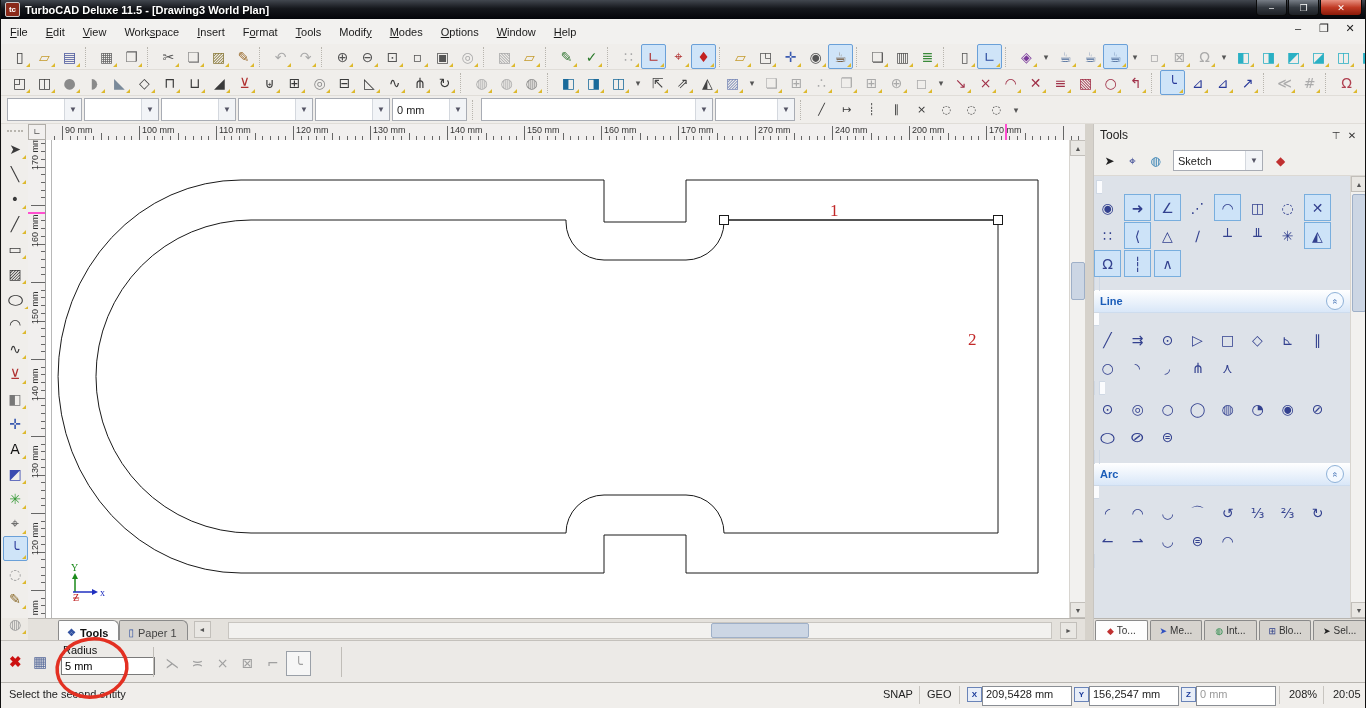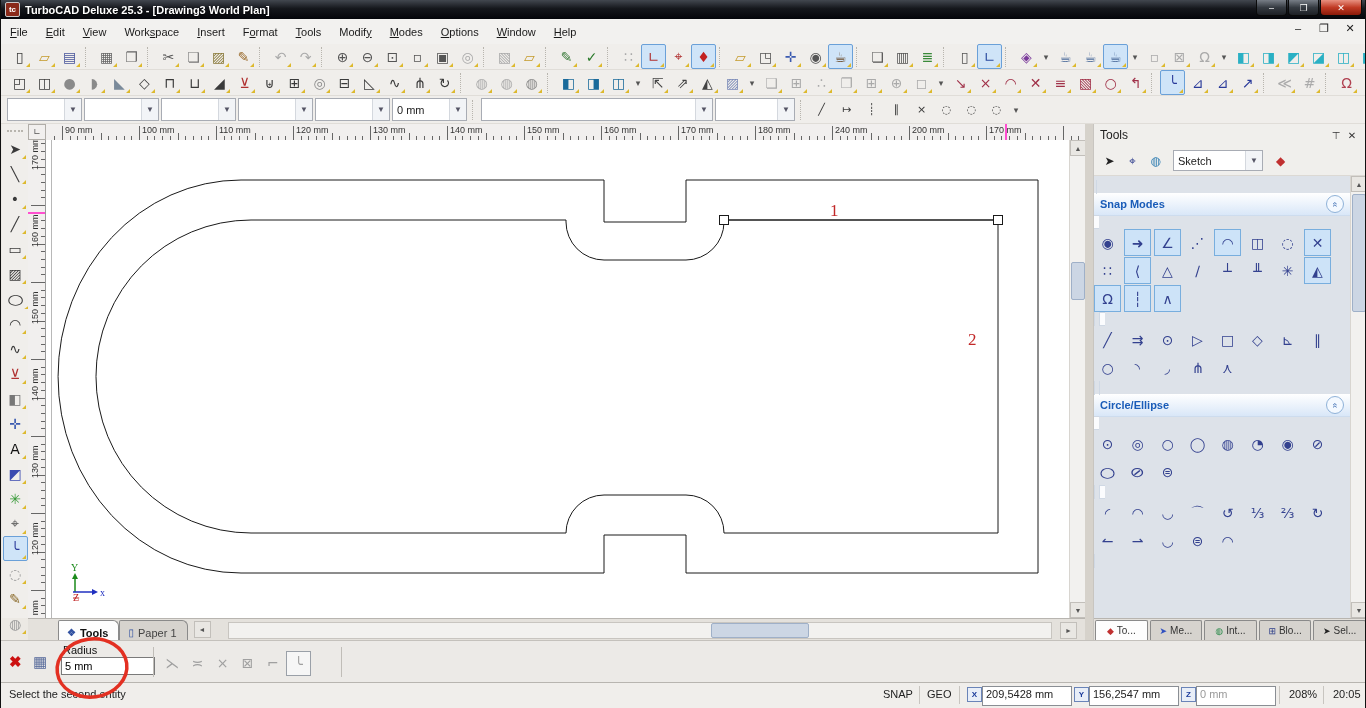--- a/index.html
+++ b/index.html
@@ -120,21 +120,21 @@
   
   svg text{font-family:"Liberation Serif",serif;}
 </style>
 </head>
 <body>
 
 <div id="app">
 
   <div class="titlebar">
     <span class="appicon">tc</span>
-    <span class="title">TurboCAD Deluxe 25.3 - [Drawing3 World Plan]</span>
+    <span class="title">TurboCAD Deluxe 11.5 - [Drawing3 World Plan]</span>
     <span class="winbtns">
       <span class="wbtn">–</span>
       <span class="wbtn">❐</span>
       <span class="wbtn close">✕</span>
     </span>
   </div>
 
   <div class="menubar">
     <div id="menus" style="display:flex;">
         <span class="mitem"><u>F</u>ile</span>
@@ -491,21 +491,21 @@
       <span class="tt" style="left: 1032.4px; height: 4px;"></span>
       <span class="tlab" style="left: 19px;">90 mm</span>
       <span class="tlab" style="left: 96px;">100 mm</span>
       <span class="tlab" style="left: 173px;">110 mm</span>
       <span class="tlab" style="left: 250px;">120 mm</span>
       <span class="tlab" style="left: 327px;">130 mm</span>
       <span class="tlab" style="left: 404px;">140 mm</span>
       <span class="tlab" style="left: 481px;">150 mm</span>
       <span class="tlab" style="left: 558px;">160 mm</span>
       <span class="tlab" style="left: 635px;">170 mm</span>
-      <span class="tlab" style="left: 712px;">180 mm</span>
+      <span class="tlab" style="left: 712px;">270 mm</span>
       <span class="tlab" style="left: 789px;">240 mm</span>
       <span class="tlab" style="left: 866px;">200 mm</span>
       <span class="tlab" style="left: 943px;">170 mm</span>
       <span class="pink-v" style="left: 959px;"></span>
     </div>
   <div class="rulerleft" id="rulerleft">
       <span class="lt" style="top: 473.1px; width: 4px;"></span>
       <span class="lt" style="top: 465.4px; width: 4px;"></span>
       <span class="lt" style="top: 457.7px; width: 4px;"></span>
       <span class="lt" style="top: 450px; width: 14px;"></span>
@@ -640,26 +640,21 @@
           <span class="tbtn" style="color: rgb(42, 122, 176); font-size: 12px;">◍</span>
         </span>
       <span class="combo pcombo">
         <span class="cval">Sketch</span>
         <span class="arr">▼</span>
       </span>
       <span id="ptbicons2" style="display:flex;">
           <span class="tbtn" style="color: rgb(192, 48, 48); font-size: 12px;">◆</span>
         </span>
     </div>
-    <div class="pscroll" id="pscroll"><span class="sect"><span class="sect-h">
-            <span class="st">Snap Modes</span>
-            <span class="chev">
-              <span>«</span>
-            </span>
-          </span><span class="sect-b"><span class="prow">
+    <div class="pscroll" id="pscroll"><span class="sect"><span class="sect-b"><span class="prow">
               <span class="pbtn">◉</span>
               <span class="pbtn hl">➜</span>
               <span class="pbtn hl">∠</span>
               <span class="pbtn">⋰</span>
               <span class="pbtn hl">◠</span>
               <span class="pbtn">◫</span>
               <span class="pbtn">◌</span>
               <span class="pbtn hl">✕</span>
             </span><span class="prow">
               <span class="pbtn">∷</span>
@@ -667,54 +662,59 @@
               <span class="pbtn">△</span>
               <span class="pbtn">∕</span>
               <span class="pbtn">┴</span>
               <span class="pbtn">╨</span>
               <span class="pbtn">✳</span>
               <span class="pbtn hl">◭</span>
             </span><span class="prow">
               <span class="pbtn hl">Ω</span>
               <span class="pbtn hl">┆</span>
               <span class="pbtn hl">∧</span>
-            </span></span></span><span class="sect"><span class="sect-b"><span class="prow">
+            </span></span></span><span class="sect"><span class="sect-h">
+            <span class="st">Line</span>
+            <span class="chev">
+              <span>«</span>
+            </span>
+          </span><span class="sect-b"><span class="prow">
               <span class="pbtn">╱</span>
               <span class="pbtn">⇉</span>
               <span class="pbtn">⊙</span>
               <span class="pbtn">▷</span>
               <span class="pbtn">□</span>
               <span class="pbtn">◇</span>
               <span class="pbtn">⊾</span>
               <span class="pbtn">∥</span>
             </span><span class="prow">
               <span class="pbtn">○</span>
               <span class="pbtn">◝</span>
               <span class="pbtn">◞</span>
               <span class="pbtn">⋔</span>
               <span class="pbtn">⋏</span>
-            </span></span></span><span class="sect"><span class="sect-h">
-            <span class="st">Circle/Ellipse</span>
-            <span class="chev">
-              <span>«</span>
-            </span>
-          </span><span class="sect-b"><span class="prow">
+            </span></span></span><span class="sect"><span class="sect-b"><span class="prow">
               <span class="pbtn">⊙</span>
               <span class="pbtn">◎</span>
               <span class="pbtn">○</span>
               <span class="pbtn">◯</span>
               <span class="pbtn">◍</span>
               <span class="pbtn">◔</span>
               <span class="pbtn">◉</span>
               <span class="pbtn">⊘</span>
             </span><span class="prow">
               <span class="pbtn wide">○</span>
               <span class="pbtn wide">⊘</span>
               <span class="pbtn">⊜</span>
-            </span></span></span><span class="sect"><span class="sect-b"><span class="prow">
+            </span></span></span><span class="sect"><span class="sect-h">
+            <span class="st">Arc</span>
+            <span class="chev">
+              <span>«</span>
+            </span>
+          </span><span class="sect-b"><span class="prow">
               <span class="pbtn">◜</span>
               <span class="pbtn">◠</span>
               <span class="pbtn">◡</span>
               <span class="pbtn">⌒</span>
               <span class="pbtn">↺</span>
               <span class="pbtn">⅓</span>
               <span class="pbtn">⅔</span>
               <span class="pbtn">↻</span>
             </span><span class="prow">
               <span class="pbtn">↼</span>

